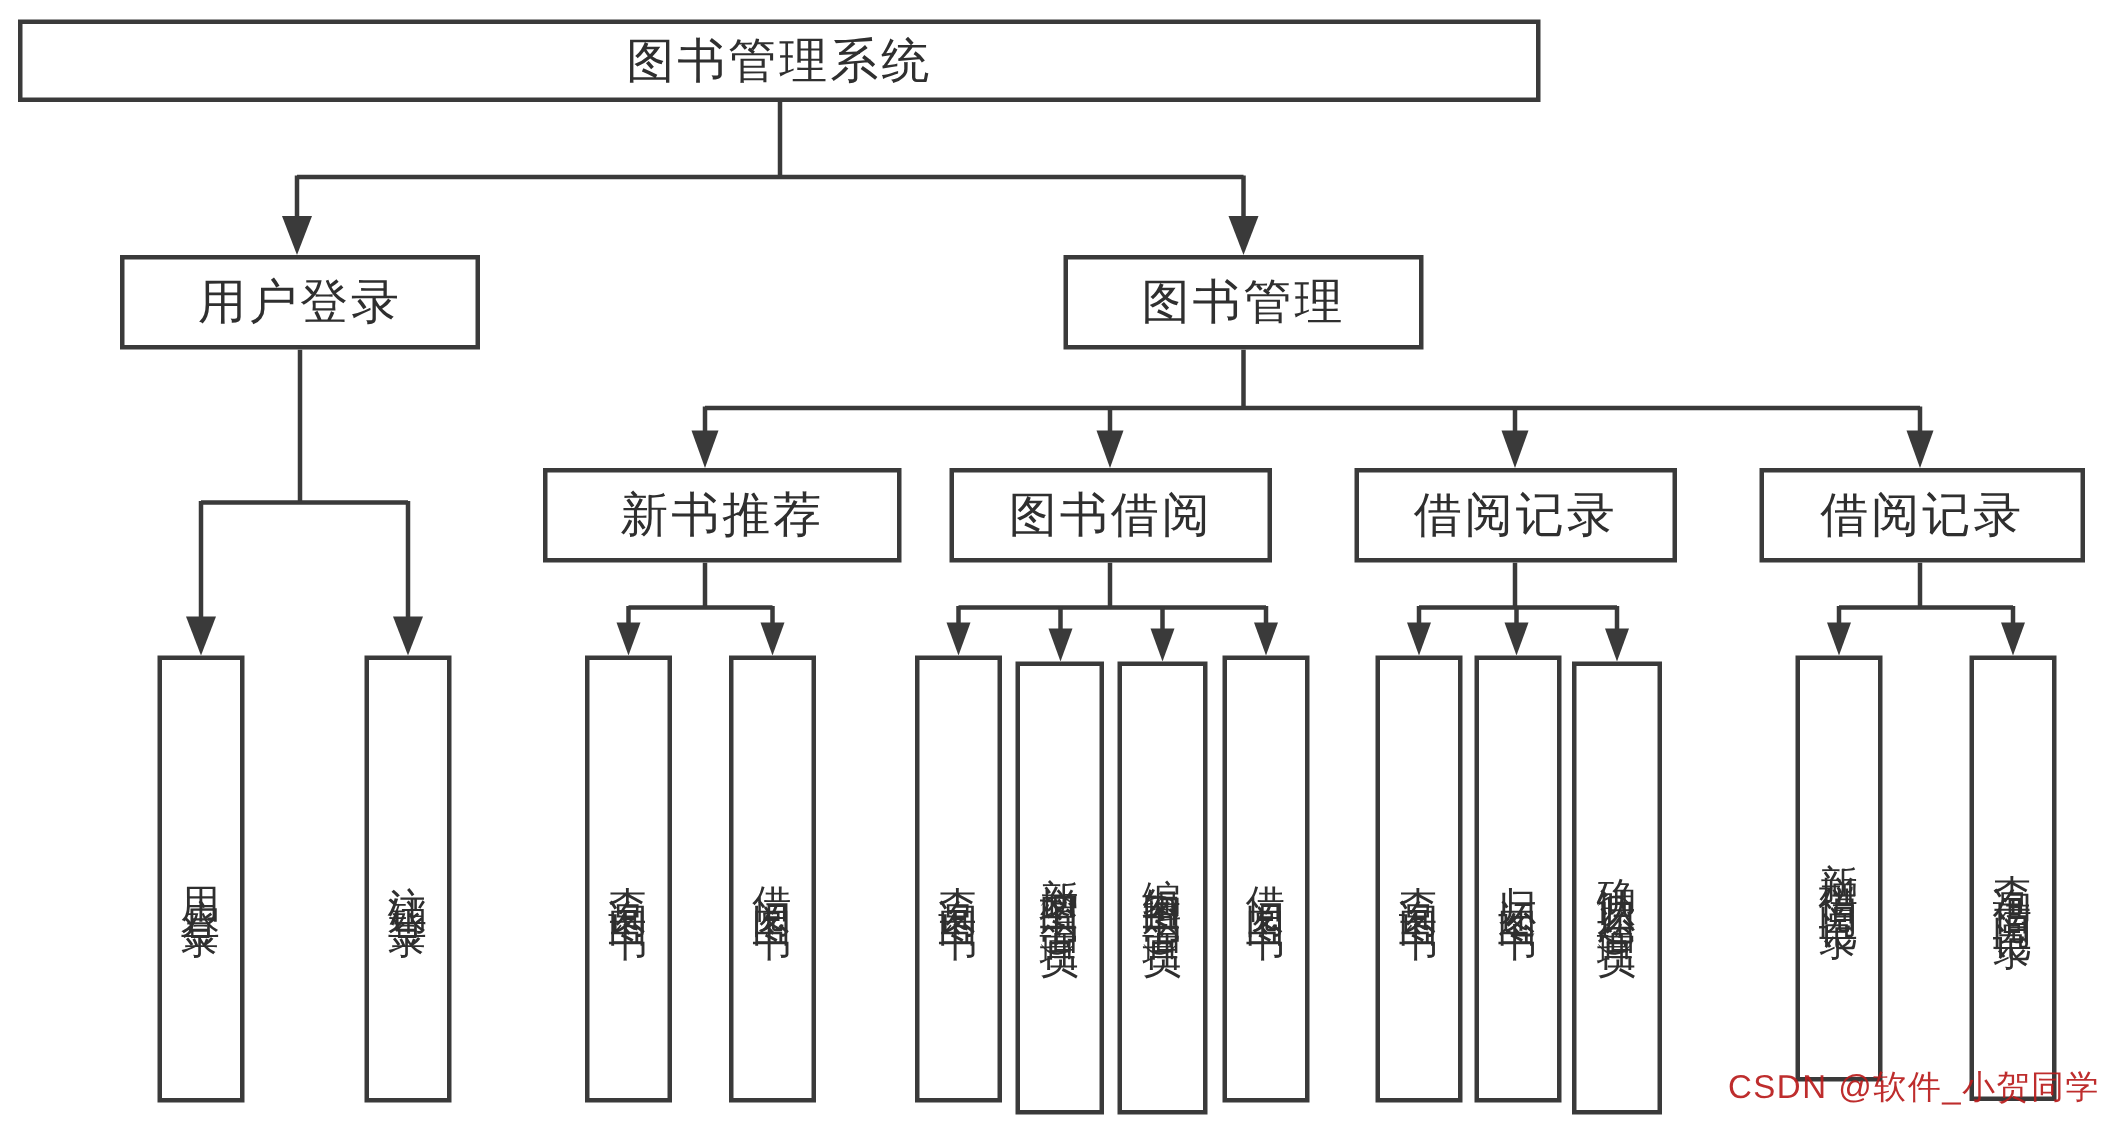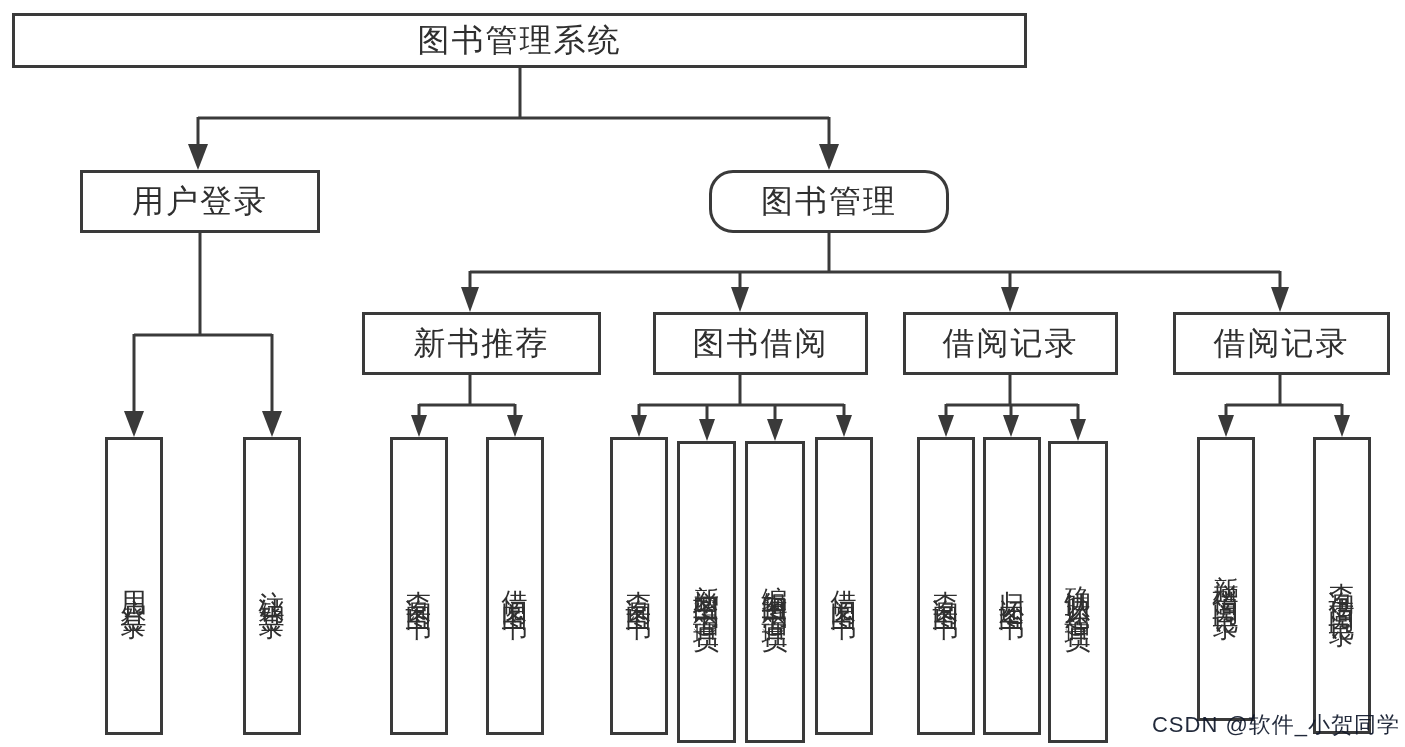--- a/index.html
+++ b/index.html
@@ -38,21 +38,21 @@
   .vbox.long .vtext{
     letter-spacing:6px;
   }
   .watermark{
     position:absolute;
     right:5px;
     bottom:7px;
     z-index:5;
     font-size:22px;
     letter-spacing:1px;
-    color:#0f172a;
+    color:#b91c1c;
     opacity:.92;
     white-space:nowrap;
   }
 </style>
 </head>
 <body>
 
 <div id="stage">
 
   <svg id="connectors" width="1405" height="747" viewBox="0 0 1405 747">
@@ -121,28 +121,28 @@
     </g>
   </svg>
 
   <div class="node hbox" style="left:12px;top:13px;width:1015px;height:55px;">
     <span>图书管理系统</span>
   </div>
 
   <div class="node hbox" style="left:80px;top:170px;width:240px;height:63px;">
     <span>用户登录</span>
   </div>
-  <div class="node hbox" style="left:709px;top:170px;width:240px;height:63px;border-radius:24px;">
+  <div class="node hbox" style="left:709px;top:170px;width:240px;height:63px;">
     <span>图书管理</span>
   </div>
 
   <div class="node hbox" style="left:362px;top:312px;width:239px;height:63px;">
     <span>新书推荐</span>
   </div>
-  <div class="node hbox" style="left:653px;top:312px;width:215px;height:63px;">
+  <div class="node hbox" style="left:633px;top:312px;width:215px;height:63px;">
     <span>图书借阅</span>
   </div>
   <div class="node hbox" style="left:903px;top:312px;width:215px;height:63px;">
     <span>借阅记录</span>
   </div>
   <div class="node hbox" style="left:1173px;top:312px;width:217px;height:63px;">
     <span>借阅记录</span>
   </div>
 
   <div class="node vbox" style="left:105px;top:437px;width:58px;height:298px;">

